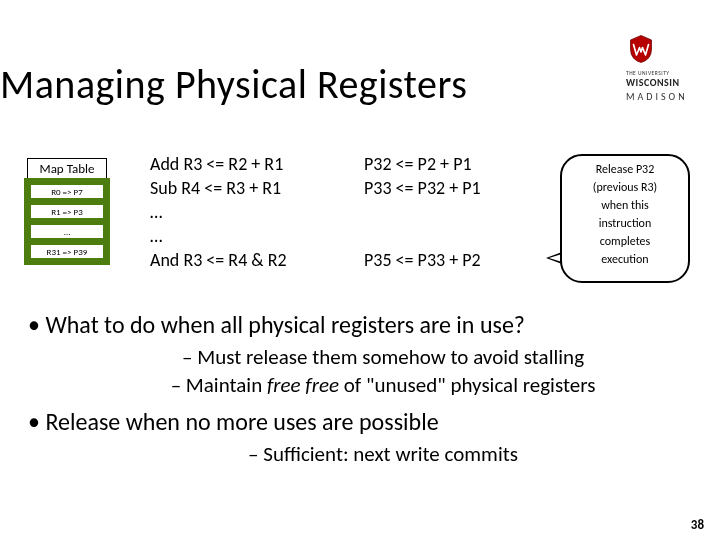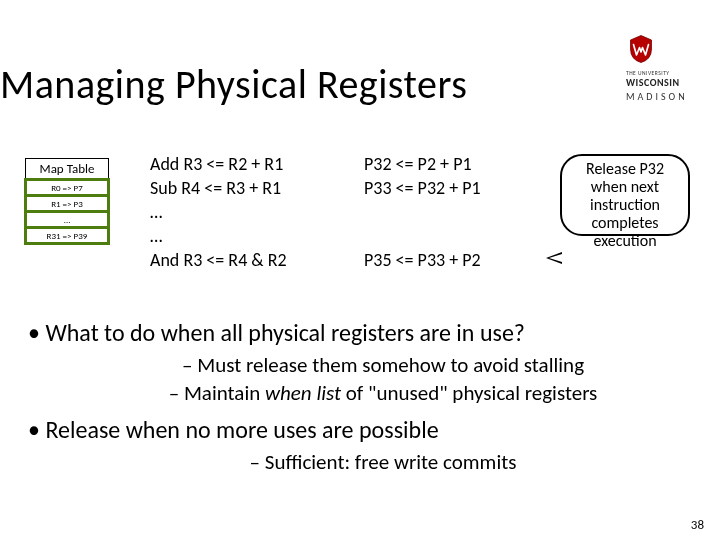--- a/index.html
+++ b/index.html
@@ -59,45 +59,45 @@
     font-size: 10px;
   }
   .maptable th {
     border: 1px solid #000;
     font-size: 13px;
     font-weight: 400;
     padding: 2px 2px;
     background: #fff;
   }
   .maptable td {
-    border: 3px solid #4d7c0f;
+    border: 7px solid #4d7c0f;
     text-align: center;
     padding: 1px 2px;
     font-size: 9px;
   }
 
   .col {
     position: absolute;
     top: 0;
     font-size: 18px;
     line-height: 24px;
   }
   .col-arch { left: 126px; width: 210px; }
   .col-phys { left: 340px; width: 190px; }
 
   .callout {
     position: absolute;
     top: 2px;
     left: 536px;
     width: 130px;
-    height: 82px;
+    height: 129px;
     border: 2px solid #000;
     border-radius: 22px;
     background: #fff;
-    font-size: 16px;
+    font-size: 12px;
     line-height: 18px;
     text-align: center;
     padding-top: 4px;
     box-sizing: border-box;
   }
   .callout-tail {
     position: absolute;
     width: 0; height: 0;
     left: 522px;
     top: 100px;
@@ -115,32 +115,32 @@
   }
 
   .body {
     position: absolute;
     top: 310px;
     left: 28px;
     right: 20px;
     font-size: 24px;
     line-height: 1.25;
   }
-  .b1 { margin-left: 18px; text-indent: -18px; margin-bottom: 4px; margin-top: 8px; }
+  .b1 { margin-left: 18px; text-indent: -18px; margin-bottom: 4px; }
   .b1::before { content: "•  "; }
   .b2 { margin-left: 56px; text-indent: -18px; font-size: 21px; margin-bottom: 2px; text-align: center; }
   .b2::before { content: "–  "; }
   .italic { font-style: italic; }
 
   .pagenum {
     position: absolute;
     bottom: 8px;
     right: 16px;
     font-size: 13px;
-    font-weight: normal;
+    font-weight: bold;
   }
 </style>
 </head>
 <body>
 
 <div class="slide">
 
   <div class="logo">
     <svg class="crest" viewBox="0 0 40 40">
       <path d="M20 2 L34 8 L34 20 Q34 34 20 38 Q6 34 6 20 L6 8 Z" fill="#b70101" stroke="#6b0000" stroke-width="1"></path>
@@ -187,30 +187,31 @@
       <div>P32 &lt;= P2 + P1</div>
       <div>P33 &lt;= P32 + P1</div>
       <div>&nbsp;</div>
       <div>&nbsp;</div>
       <div>P35 &lt;= P33 + P2</div>
     </div>
 
     <div class="callout-tail"></div>
     <div class="callout">
       <div>Release P32</div>
-      <div>when next</div>
+      <div>(previous R3)</div>
+      <div>when this</div>
       <div>instruction</div>
       <div>completes</div>
       <div>execution</div>
     </div>
 
   </div>
 
   <div class="body">
     <div class="b1">What to do when all physical registers are in use?</div>
     <div class="b2">Must release them somehow to avoid stalling</div>
-    <div class="b2"><span>Maintain </span><span class="italic">when list</span><span> of "unused" physical registers</span></div>
+    <div class="b2"><span>Maintain </span><span class="italic">free free</span><span> of "unused" physical registers</span></div>
     <div class="b1" style="margin-top:8px">Release when no more uses are possible</div>
-    <div class="b2">Sufficient: free write commits</div>
+    <div class="b2">Sufficient: next write commits</div>
   </div>
 
   <div class="pagenum">38</div>
 </div>
 
 </body></html>

